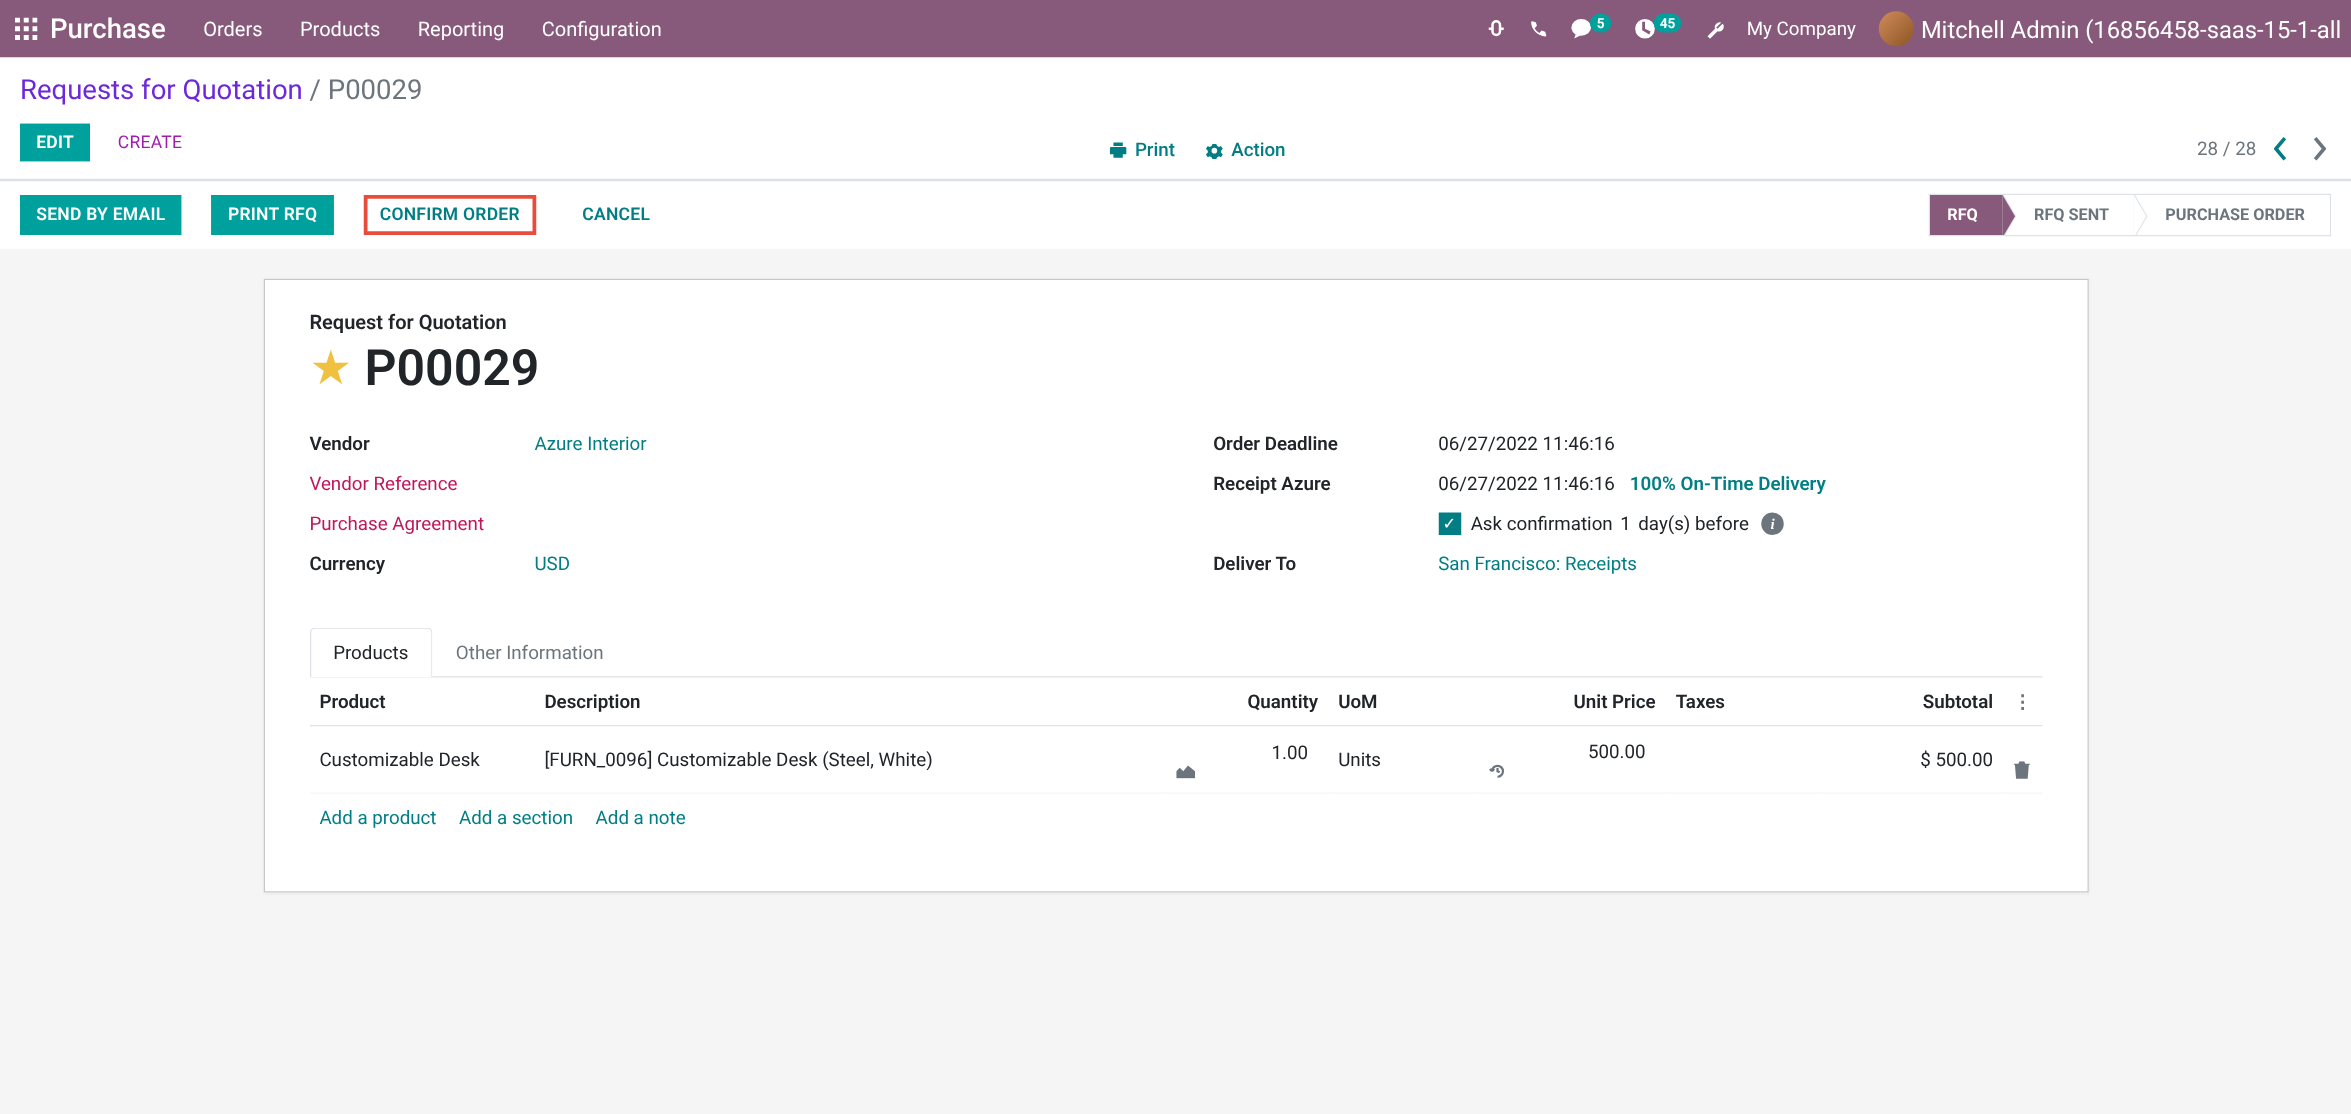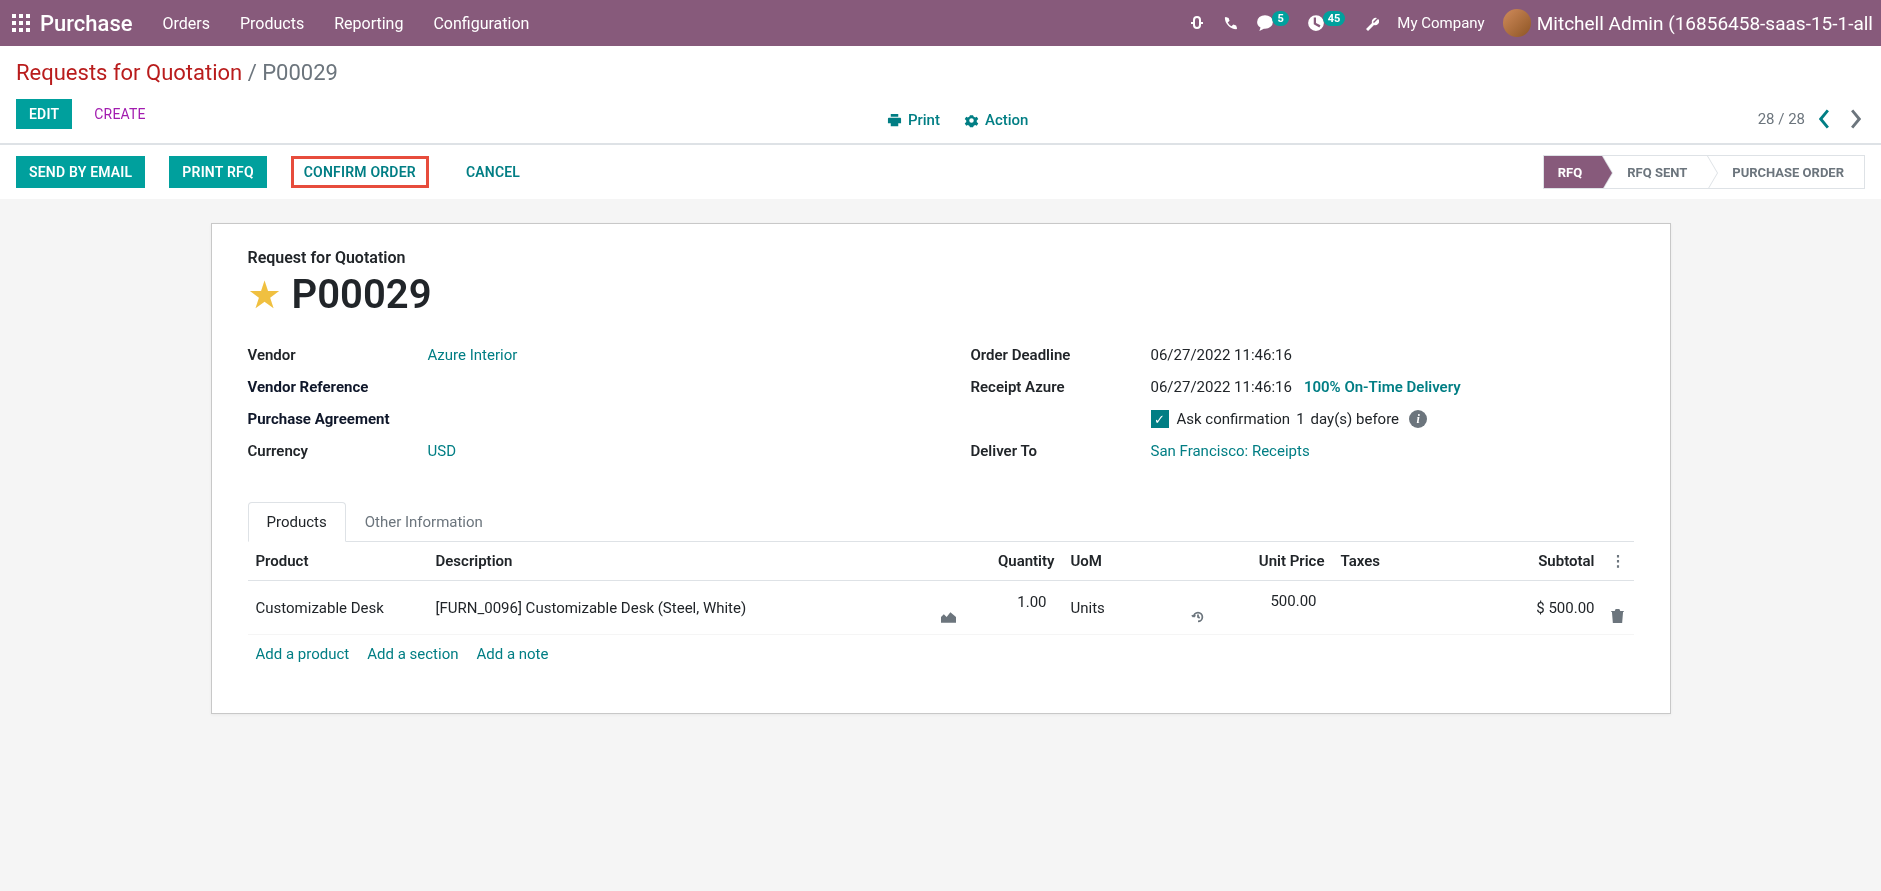--- a/index.html
+++ b/index.html
@@ -14,21 +14,21 @@
   .topnav .spacer{flex:1}
   .topnav .systray{display:flex;align-items:center;gap:18px}
   .topnav .systray .ic{cursor:pointer;position:relative;display:flex;align-items:center}
   .topnav .badge{background:#00a09d;color:#fff;border-radius:10px;font-size:11px;padding:1px 5px;font-weight:700;margin-left:-2px;margin-top:-10px}
   .topnav .avatar{width:28px;height:28px;border-radius:50%;background:linear-gradient(135deg,#d08b5b,#8d5524);margin-right:6px}
   .topnav .user{display:flex;align-items:center;cursor:pointer;font-size:19px;white-space:nowrap}
   
   .cp{background:#fff;border-bottom:1px solid #dee2e6}
   .cp-row1{display:flex;align-items:center;padding:14px 16px 8px}
   .breadcrumb{font-size:22px;color:#6c757d}
-  .breadcrumb .link{color:#b91c1c;cursor:pointer}
+  .breadcrumb .link{color:#6d28d9;cursor:pointer}
   .cp-row2{display:flex;align-items:flex-end;padding:6px 16px 14px}
   .btn{border:1px solid transparent;padding:6px 12px;font-size:14px;font-weight:600;cursor:pointer;text-transform:uppercase;letter-spacing:.2px}
   .btn-primary{background:#00a09d;color:#fff;border-color:#00a09d}
   .btn-secondary{background:#fff;color:#a21caf;border:none;font-weight:400}
   .cp-row2 .left{display:flex;gap:10px;align-items:center}
   .cp-row2 .mid{flex:1;display:flex;justify-content:center;gap:24px}
   .cp-row2 .mid .tool{color:#017e84;font-size:15px;cursor:pointer;display:flex;align-items:center;gap:6px;font-weight:500}
   .cp-row2 .right{display:flex;align-items:center;gap:10px;color:#6c757d;font-size:15px}
   .pager-arrow{color:#6c757d;cursor:pointer;font-size:20px;padding:0 4px}
   
@@ -51,21 +51,21 @@
   .sheet{background:#fff;border:1px solid #c8c8c8;max-width:1460px;margin:0 auto;padding:24px 36px 40px;box-shadow:0 1px 3px rgba(0,0,0,.05)}
   .title-block{margin-bottom:28px}
   .title-block .subtitle{font-size:16px;font-weight:600;color:#212529;margin-bottom:4px}
   .title-row{display:flex;align-items:center;gap:10px}
   .star{color:#f0c040;font-size:38px;cursor:pointer}
   .title-row h1{font-size:40px;font-weight:600;color:#212529}
   .form-grid{display:flex;gap:60px;margin-bottom:28px}
   .form-col{flex:1}
   .field-row{display:flex;align-items:flex-start;margin-bottom:14px;font-size:15px}
   .field-row .label{width:180px;color:#212529;font-weight:600}
-  .field-row .label.muted{color:#0f172a;font-weight:700}
+  .field-row .label.muted{color:#be185d;font-weight:400}
   .field-row .value{color:#212529}
   .field-row .value.link{color:#017e84;cursor:pointer}
   .field-row .extra-link{color:#017e84;font-weight:600;margin-left:12px;cursor:pointer}
   .checkbox{width:18px;height:18px;background:#017e84;display:inline-flex;align-items:center;justify-content:center;margin-right:8px;color:#fff;font-size:13px}
   .info-icon{width:18px;height:18px;border-radius:50%;background:#6c757d;color:#fff;display:inline-flex;align-items:center;justify-content:center;font-size:12px;font-weight:700;margin-left:10px;font-style:italic;font-family:serif}
   
   .tabs{border-bottom:1px solid #dee2e6;display:flex;margin-bottom:0}
   .tab{padding:10px 18px;font-size:15px;color:#6c757d;cursor:pointer;border:1px solid transparent;margin-bottom:-1px}
   .tab.active{color:#212529;border:1px solid #dee2e6;border-bottom-color:#fff;background:#fff;border-radius:4px 4px 0 0}
   

